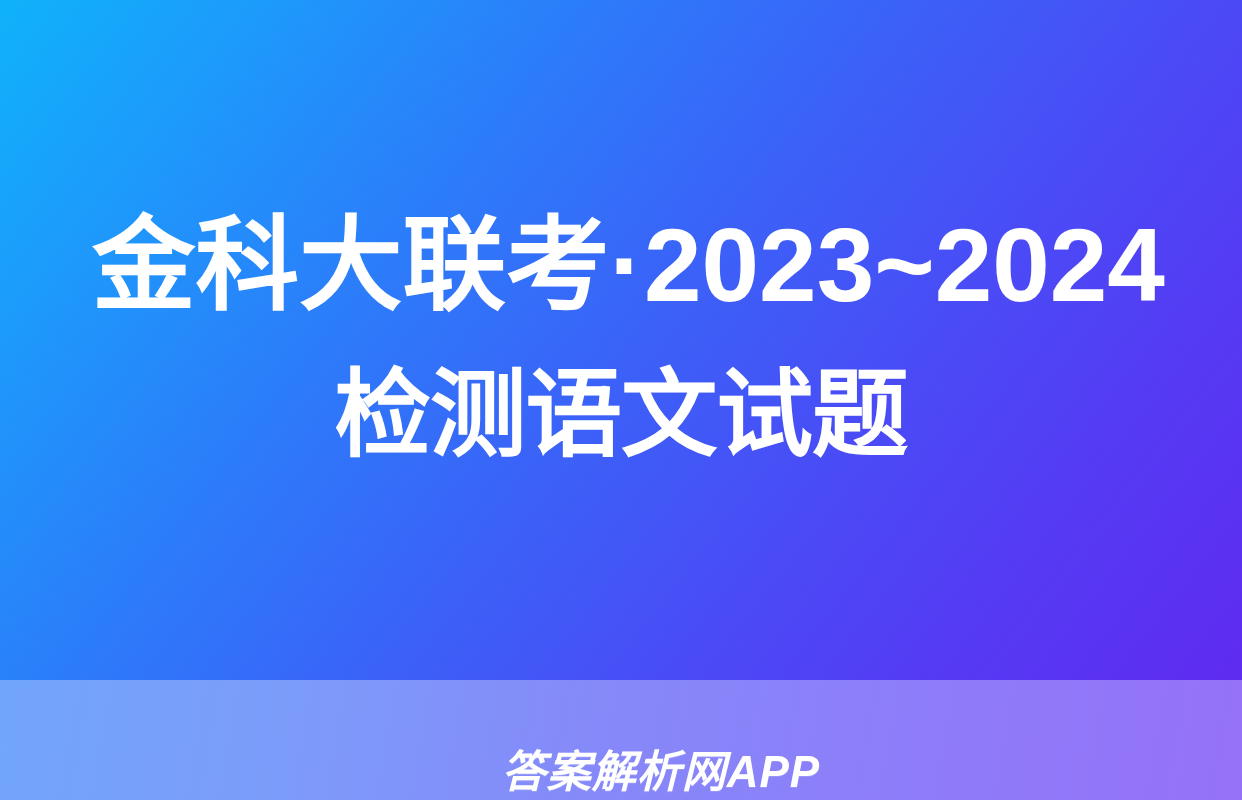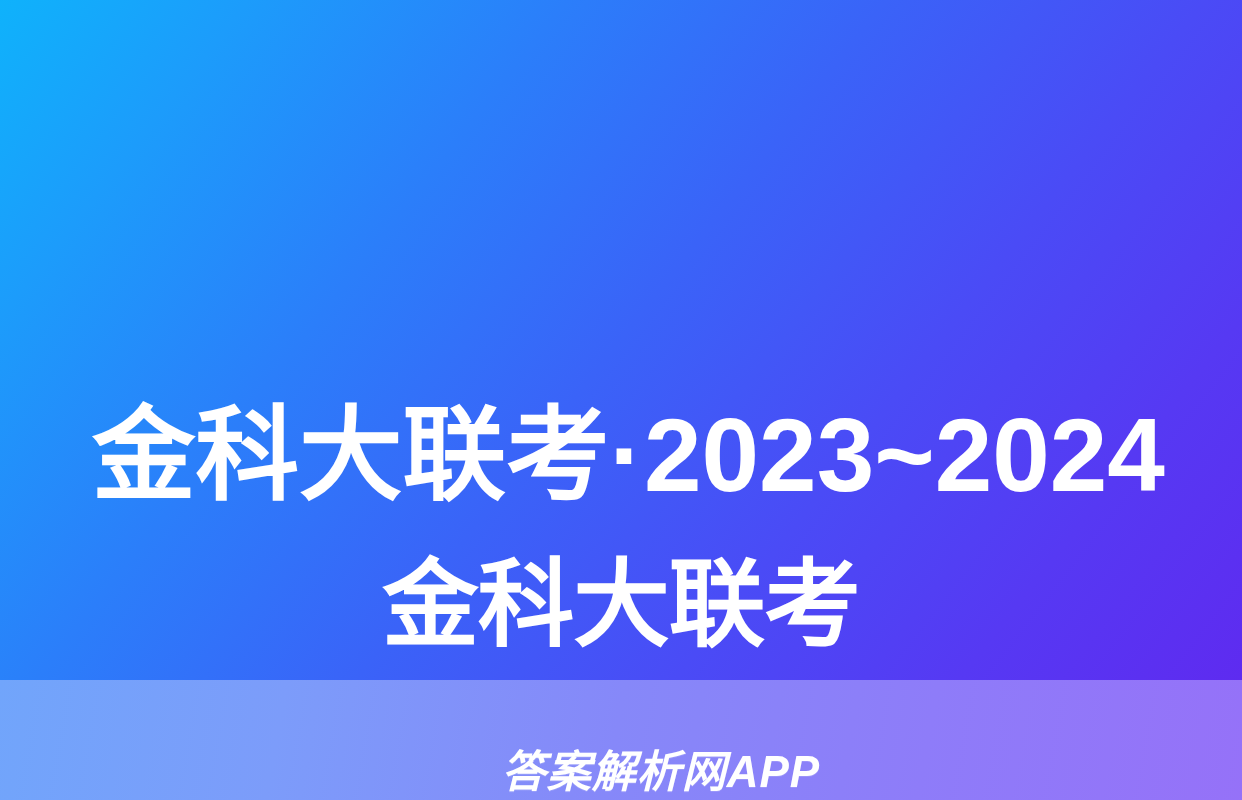--- a/index.html
+++ b/index.html
@@ -37,21 +37,21 @@
         #0FB2FB 0%,
         #1C9CFB 14%,
         #2B7EFA 32%,
         #3A63F8 50%,
         #4A4BF6 68%,
         #5639F3 84%,
         #5E2BF0 100%);
     display: flex;
     flex-direction: column;
     align-items: center;
-    justify-content: flex-end;
+    justify-content: center;
     box-sizing: border-box;
     padding: 0 92px;
   }
 
   #title-block {
     width: 100%;
     max-width: 1075px;
     text-align: center;
     user-select: none;
   }
@@ -111,21 +111,21 @@
   }
 </style>
 </head>
 <body>
 
 <div id="card">
 
   <section id="hero">
     <div id="title-block">
       <div class="title-line l1" style="font-size: 103.5px;">金科大联考·2023~2024</div>
-      <div class="title-line l3" style="font-size: 96.5px;">金科大联考</div>
+      <div class="title-line l3" style="font-size: 96.5px;">检测语文试题</div>
     </div>
   </section>
 
   <footer id="footer">
     <div id="watermark">答案解析网APP</div>
   </footer>
 
 </div>
 
 </body></html>

